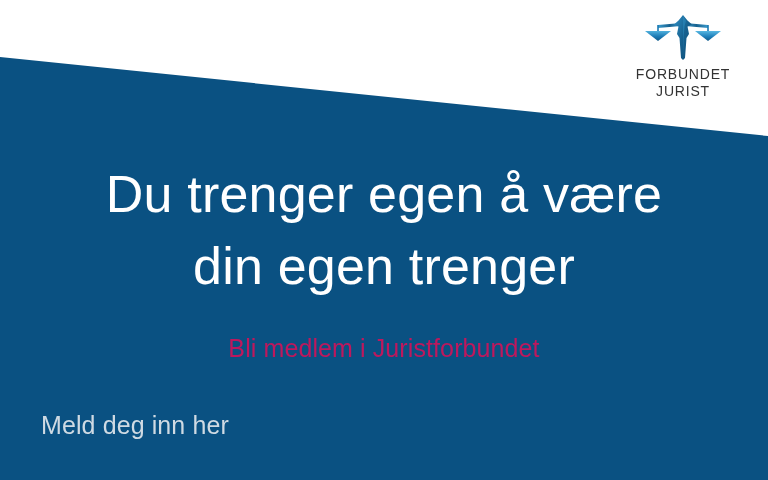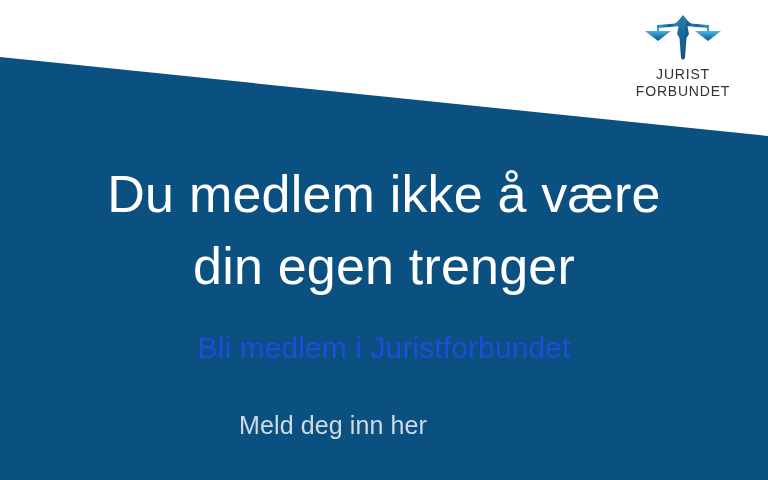--- a/index.html
+++ b/index.html
@@ -87,39 +87,40 @@
   .subtitle {
     position: absolute;
     left: 0;
     top: 327px;
     width: 768px;
     text-align: center;
     z-index: 4;
   }
   .subtitle-text {
     display: inline-block;
-    color: #1d4ed8;
-    font-family: "Liberation Sans", sans-serif;
-    font-size: 30px;
+    color: #be185d;
+    font-family: "Liberation Sans", sans-serif;
+    font-size: 25px;
     font-weight: 400;
     line-height: 42px;
     letter-spacing: 0.1px;
     white-space: nowrap;
   }
 
   
   .cta {
     position: absolute;
     left: 0;
     top: 408px;
     width: 768px;
-    text-align: center;
+    text-align: left;
     padding-right: 102px;
     box-sizing: border-box;
     z-index: 4;
+    padding-left: 41px;
   }
   .cta-text {
     display: inline-block;
     color: #cfdae3;
     font-family: "Liberation Sans", sans-serif;
     font-size: 25px;
     font-weight: 400;
     line-height: 34px;
     letter-spacing: 0.1px;
     white-space: nowrap;
@@ -169,27 +170,27 @@
       <path d="M5 17 L31 17 L18 27 Z" fill="url(#panGrad)"></path>
 
       <path d="M55 17 L81 17 L68 27 Z" fill="url(#panGradR)"></path>
 
       <path d="M43 1 L47.5 6.5 L52 10.5 L47.5 12.5 L49 20 L46.5 24 L45 44 L43 46 L41 44 L39.5 24 L37 20 L38.5 12.5 L34 10.5 L38.5 6.5 Z" fill="url(#colGrad)"></path>
 
       <path d="M43 2 L46 6.8 L44.6 12 L43.6 22 L43 44 Z" fill="#2e8cc0" opacity="0.55"></path>
     </svg>
 
     <div class="logo-wordmark">
+      <span class="logo-line">FORBUNDET</span>
       <span class="logo-line">JURIST</span>
-      <span class="logo-line">FORBUNDET</span>
     </div>
   </div>
 
   <div class="headline">
-    <span class="headline-line">Du medlem ikke å være</span>
+    <span class="headline-line">Du trenger egen å være</span>
     <span class="headline-line">din egen trenger</span>
   </div>
 
   <div class="subtitle">
     <span class="subtitle-text">Bli medlem i Juristforbundet</span>
   </div>
 
   <div class="cta">
     <span class="cta-text">Meld deg inn her</span>
   </div>

